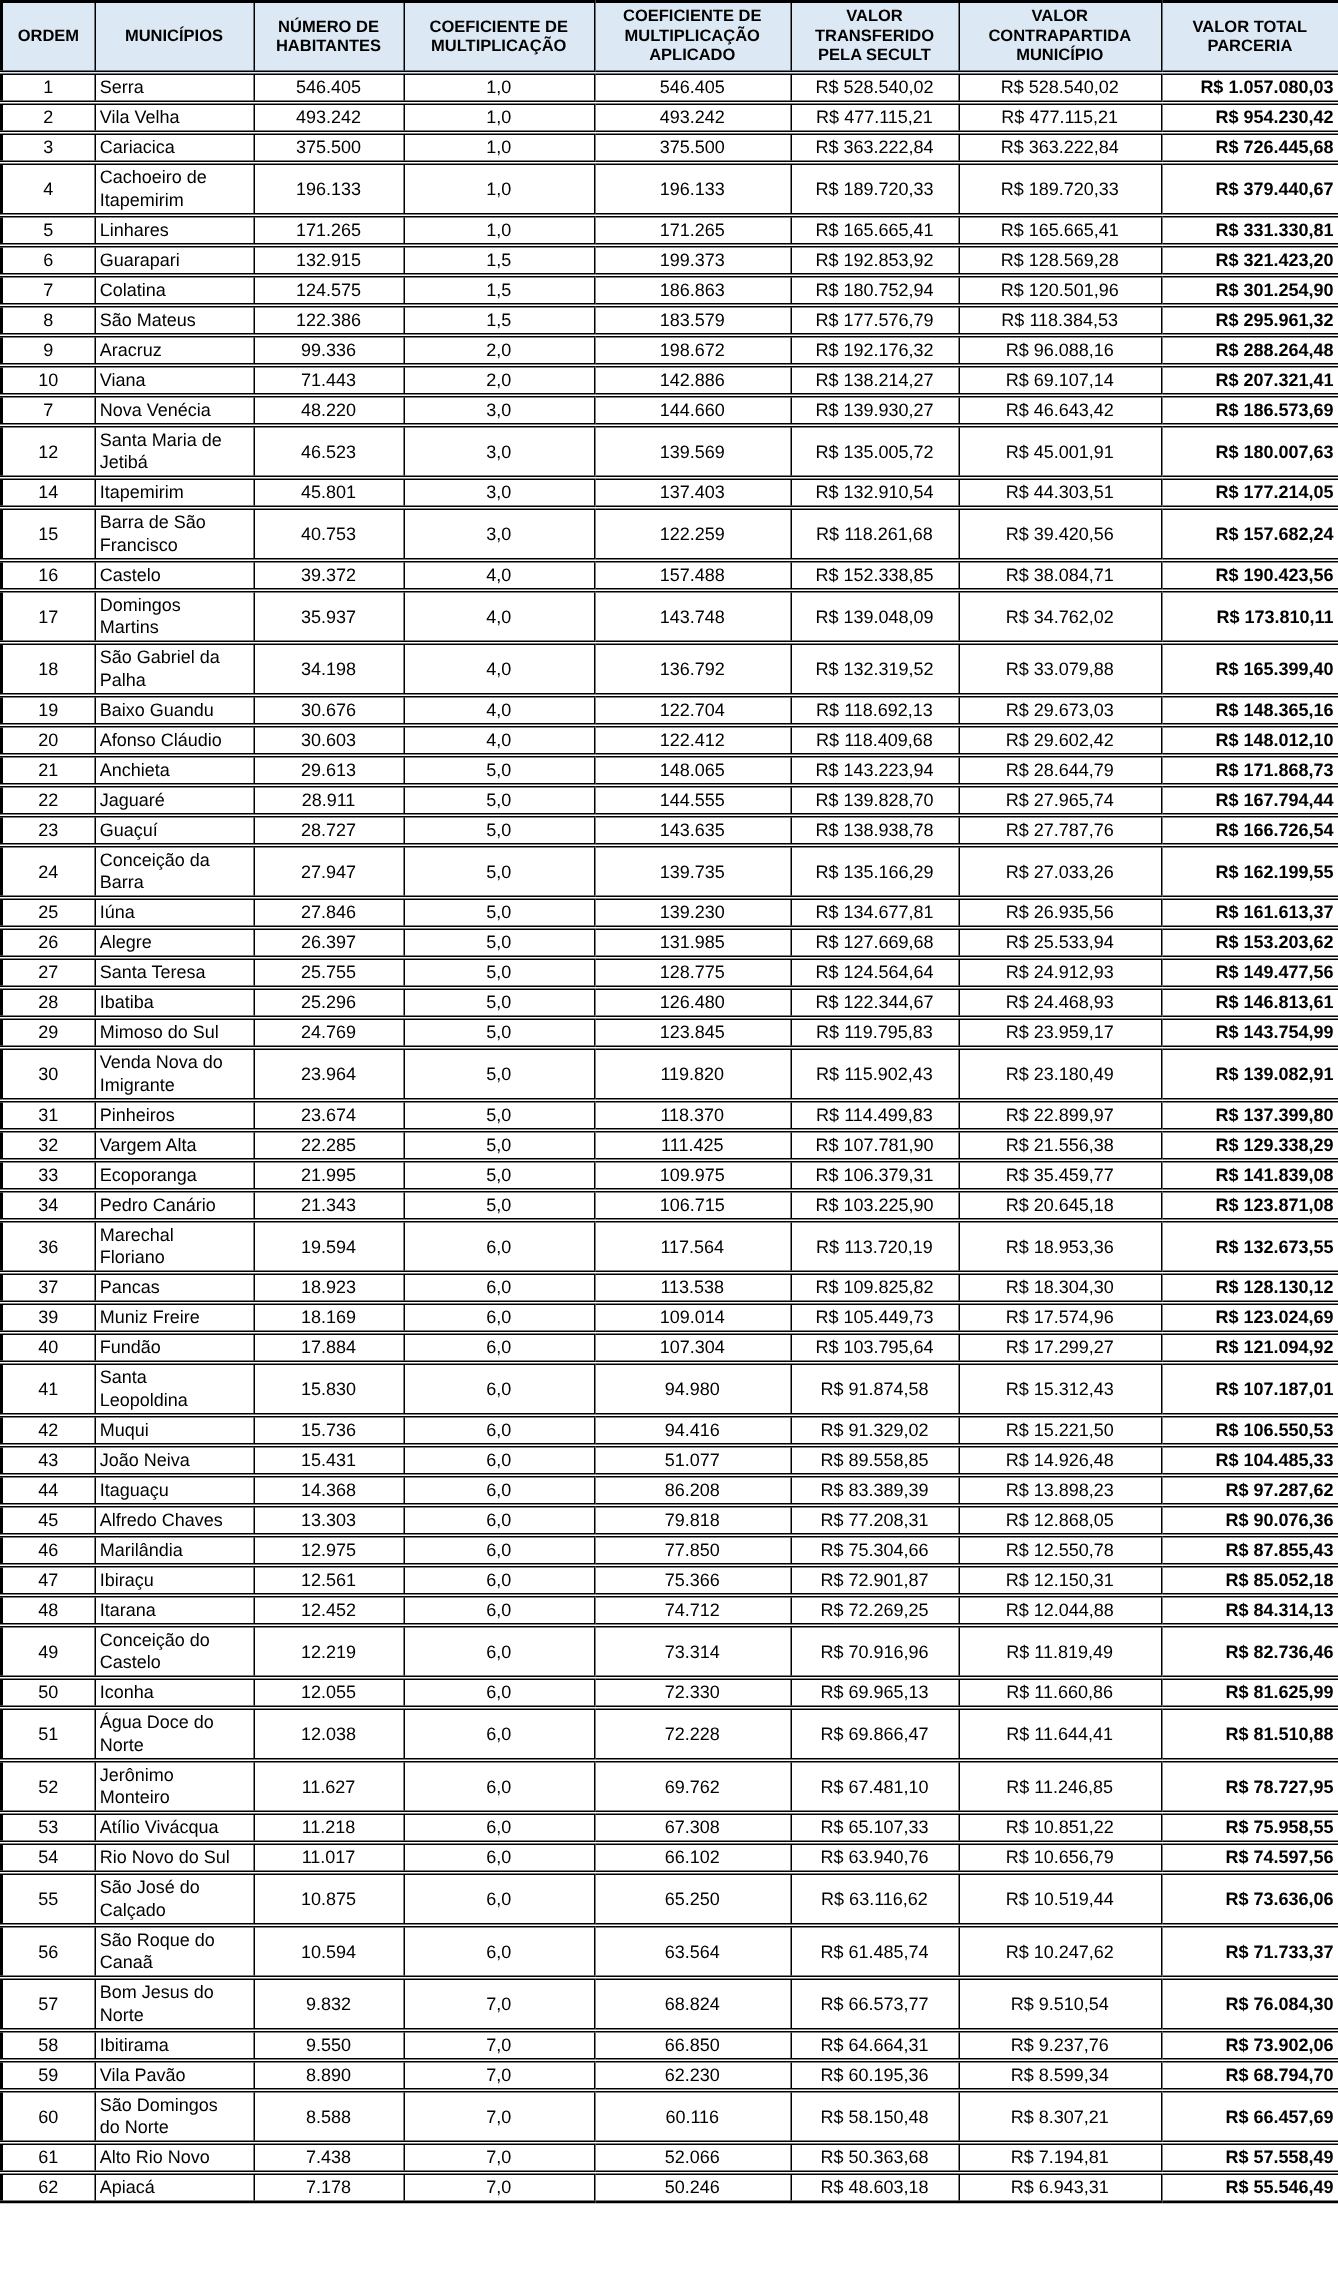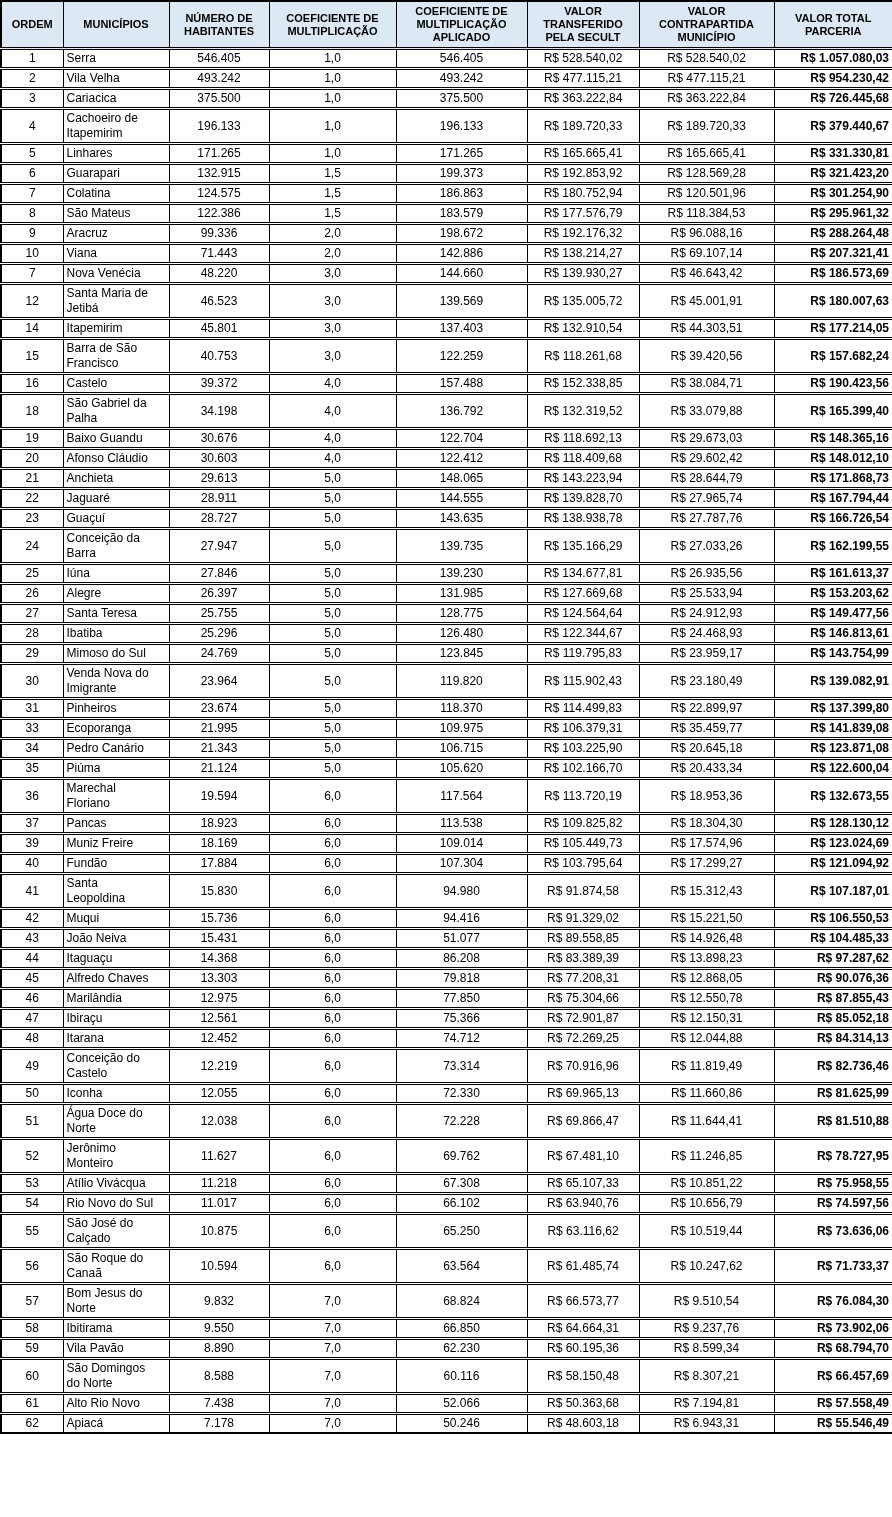--- a/index.html
+++ b/index.html
@@ -244,20 +244,31 @@
           <td class="c-ordem">16</td>
           <td class="c-municipio">Castelo</td>
           <td class="c-habitantes">39.372</td>
           <td class="c-coeficiente">4,0</td>
           <td class="c-aplicado">157.488</td>
           <td class="c-transferido">R$ 152.338,85</td>
           <td class="c-contrapartida">R$ 38.084,71</td>
           <td class="c-total">R$ 190.423,56</td>
         </tr>
         <tr>
+          <td class="c-ordem">17</td>
+          <td class="c-municipio">Domingos
+Martins</td>
+          <td class="c-habitantes">35.937</td>
+          <td class="c-coeficiente">4,0</td>
+          <td class="c-aplicado">143.748</td>
+          <td class="c-transferido">R$ 139.048,09</td>
+          <td class="c-contrapartida">R$ 34.762,02</td>
+          <td class="c-total">R$ 173.810,11</td>
+        </tr>
+        <tr>
           <td class="c-ordem">18</td>
           <td class="c-municipio">São Gabriel da
 Palha</td>
           <td class="c-habitantes">34.198</td>
           <td class="c-coeficiente">4,0</td>
           <td class="c-aplicado">136.792</td>
           <td class="c-transferido">R$ 132.319,52</td>
           <td class="c-contrapartida">R$ 33.079,88</td>
           <td class="c-total">R$ 165.399,40</td>
         </tr>
@@ -387,48 +398,48 @@
           <td class="c-ordem">31</td>
           <td class="c-municipio">Pinheiros</td>
           <td class="c-habitantes">23.674</td>
           <td class="c-coeficiente">5,0</td>
           <td class="c-aplicado">118.370</td>
           <td class="c-transferido">R$ 114.499,83</td>
           <td class="c-contrapartida">R$ 22.899,97</td>
           <td class="c-total">R$ 137.399,80</td>
         </tr>
         <tr>
+          <td class="c-ordem">32</td>
+          <td class="c-municipio">Vargem Alta</td>
+          <td class="c-habitantes">22.285</td>
+          <td class="c-coeficiente">5,0</td>
+          <td class="c-aplicado">111.425</td>
+          <td class="c-transferido">R$ 107.781,90</td>
+          <td class="c-contrapartida">R$ 21.556,38</td>
+          <td class="c-total">R$ 129.338,29</td>
+        </tr>
+        <tr>
           <td class="c-ordem">33</td>
           <td class="c-municipio">Ecoporanga</td>
           <td class="c-habitantes">21.995</td>
           <td class="c-coeficiente">5,0</td>
           <td class="c-aplicado">109.975</td>
           <td class="c-transferido">R$ 106.379,31</td>
           <td class="c-contrapartida">R$ 35.459,77</td>
           <td class="c-total">R$ 141.839,08</td>
         </tr>
         <tr>
           <td class="c-ordem">34</td>
           <td class="c-municipio">Pedro Canário</td>
           <td class="c-habitantes">21.343</td>
           <td class="c-coeficiente">5,0</td>
           <td class="c-aplicado">106.715</td>
           <td class="c-transferido">R$ 103.225,90</td>
           <td class="c-contrapartida">R$ 20.645,18</td>
           <td class="c-total">R$ 123.871,08</td>
-        </tr>
-        <tr>
-          <td class="c-ordem">35</td>
-          <td class="c-municipio">Piúma</td>
-          <td class="c-habitantes">21.124</td>
-          <td class="c-coeficiente">5,0</td>
-          <td class="c-aplicado">105.620</td>
-          <td class="c-transferido">R$ 102.166,70</td>
-          <td class="c-contrapartida">R$ 20.433,34</td>
-          <td class="c-total">R$ 122.600,04</td>
         </tr>
         <tr>
           <td class="c-ordem">36</td>
           <td class="c-municipio">Marechal
 Floriano</td>
           <td class="c-habitantes">19.594</td>
           <td class="c-coeficiente">6,0</td>
           <td class="c-aplicado">117.564</td>
           <td class="c-transferido">R$ 113.720,19</td>
           <td class="c-contrapartida">R$ 18.953,36</td>

